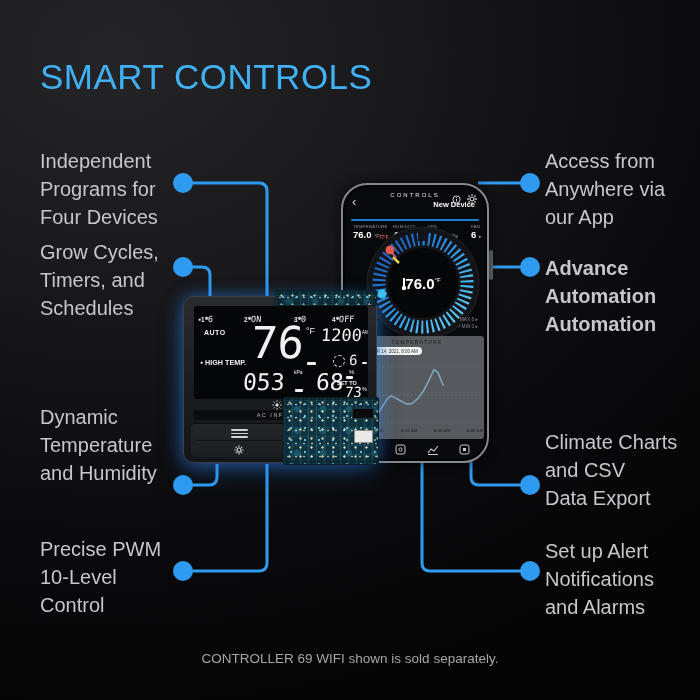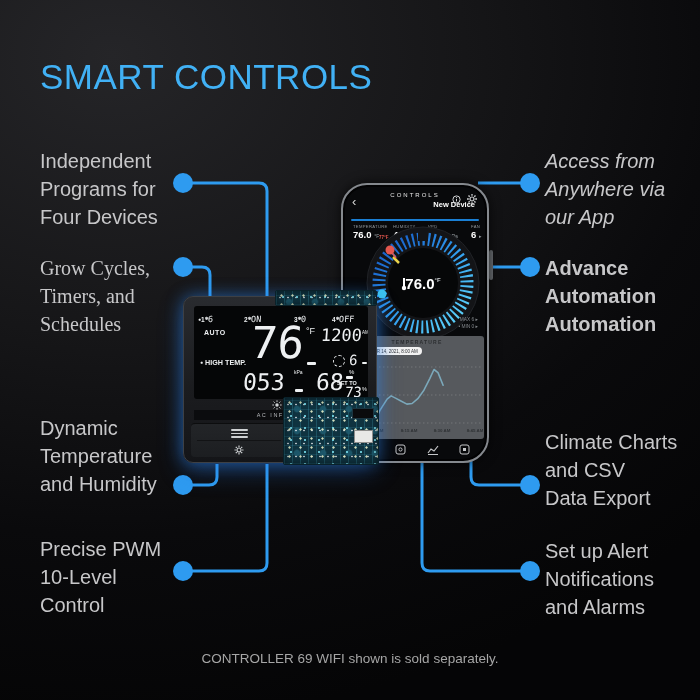--- a/index.html
+++ b/index.html
@@ -120,37 +120,37 @@
       <circle cx="530" cy="485" r="10"></circle>
       <circle cx="530" cy="571" r="10"></circle>
     </g>
   </svg>
 
   <div class="abs feature" style="left:40px;top:147px;">
     <div>Independent</div>
     <div>Programs for</div>
     <div>Four Devices</div>
   </div>
-  <div class="abs feature" style="left:40px;top:254px;font-family:Liberation Serif, serif;">
+  <div class="abs feature" style="left:40px;top:238px;">
     <div>Grow Cycles,</div>
     <div>Timers, and</div>
     <div>Schedules</div>
   </div>
-  <div class="abs feature" style="left:40px;top:414px;">
+  <div class="abs feature" style="left:40px;top:403px;">
     <div>Dynamic</div>
     <div>Temperature</div>
     <div>and Humidity</div>
   </div>
   <div class="abs feature" style="left:40px;top:535px;">
     <div>Precise PWM</div>
     <div>10-Level</div>
     <div>Control</div>
   </div>
 
-  <div class="abs feature" style="left:545px;top:147px;font-style:italic;">
+  <div class="abs feature" style="left:545px;top:147px;">
     <div>Access from</div>
     <div>Anywhere via</div>
     <div>our App</div>
   </div>
   <div class="abs feature" style="left:545px;top:254px;font-weight:bold;">
     <div>Advance</div>
     <div>Automation</div>
     <div>Automation</div>
   </div>
   <div class="abs feature" style="left:545px;top:428px;">

